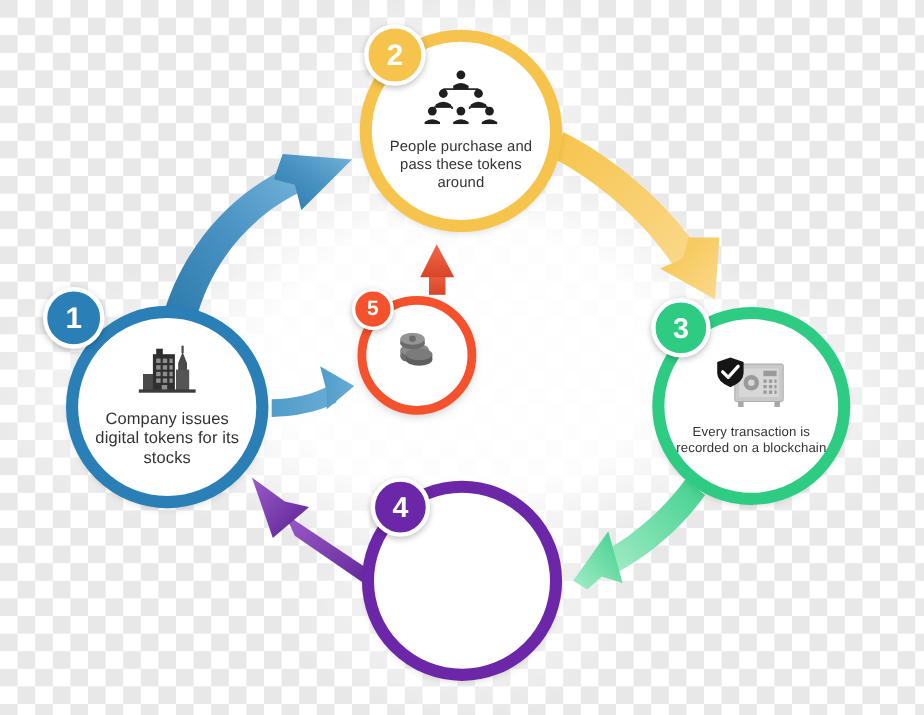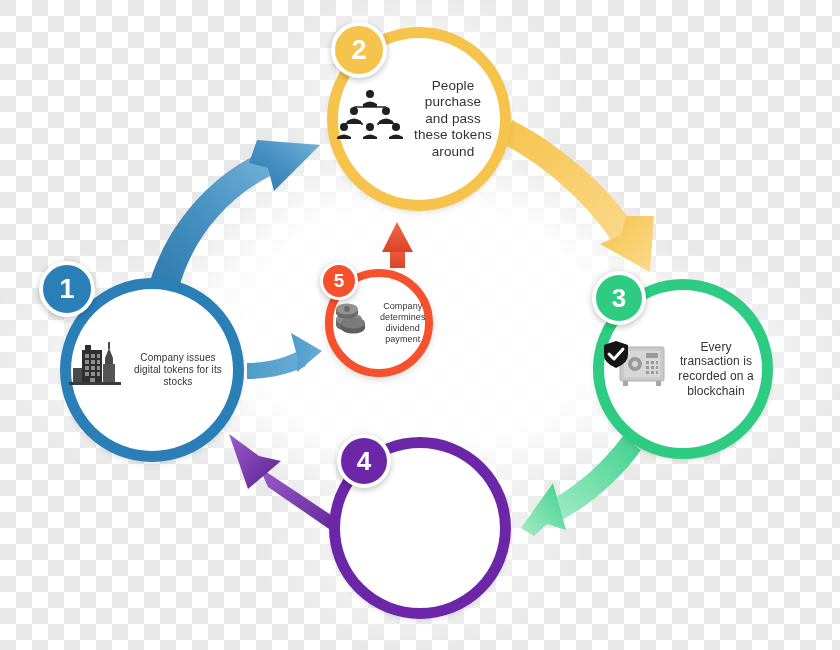--- a/index.html
+++ b/index.html
@@ -34,21 +34,21 @@
     text-align:center;
     box-shadow:0 3px 9px rgba(0,0,0,.22);
     border:5px solid #fff;
   }
   .ring{
     position:absolute;inset:-9px;border-radius:50%;
     box-sizing:border-box;
   }
   .node .inner{
     position:relative;z-index:3;
-    display:flex;flex-direction:row;align-items:center;justify-content:flex-start;
+    display:flex;flex-direction:column;align-items:center;justify-content:flex-start;
     width:100%;
   }
   .label{
     color:#333333;
     line-height:1.22;
     padding:0 10px;
     letter-spacing:.1px;
   }
   .badge{
     position:absolute;
@@ -58,21 +58,21 @@
     font-weight:bold;
     border:4px solid #ffffff;
     box-shadow:0 2px 6px rgba(0,0,0,.25);
     z-index:9;
     box-sizing:border-box;
   }
 
   
   #node-1{left:64px;top:282px;width:176px;height:176px;}
   #node-1 .ring{border:11px solid #2a7fb7;}
-  #node-1 .label{font-size:10px;}
+  #node-1 .label{font-size:15px;}
   #node-1 .badge{left:-30px;top:-26px;width:56px;height:56px;background:#2a7fb7;font-size:27px;}
   
   #node-2{left:331px;top:31px;width:176px;height:176px;}
   #node-2 .ring{border:11px solid #f6c44c;}
   #node-2 .label{font-size:13.5px;}
   #node-2 .badge{left:-5px;top:-14px;width:56px;height:56px;background:#f6c44c;font-size:27px;}
   
   #node-3{left:597px;top:283px;width:172px;height:172px;}
   #node-3 .ring{border:11px solid #2ecc83;}
   #node-3 .label{font-size:12px;}
@@ -273,17 +273,16 @@
           <ellipse cx="17" cy="16" rx="13" ry="6" fill="#8a8a8a"></ellipse>
           <ellipse cx="21" cy="25" rx="12" ry="5.5" fill="#5e5e5e"></ellipse>
           <rect x="9" y="20" width="24" height="5" fill="#5e5e5e"></rect>
           <ellipse cx="21" cy="20" rx="12" ry="5.5" fill="#7b7b7b"></ellipse>
           <ellipse cx="15" cy="10" rx="11" ry="5.5" fill="#6a6a6a"></ellipse>
           <rect x="4" y="6" width="22" height="5" fill="#6a6a6a"></rect>
           <ellipse cx="15" cy="6" rx="11" ry="5.5" fill="#949494"></ellipse>
           <circle cx="15" cy="6" r="3" fill="#6a6a6a"></circle>
         </svg>
       </span>
-      <div class="label">Company determines dividend payment</div>
     </div>
   </div>
 
 </div>
 
 </body></html>

